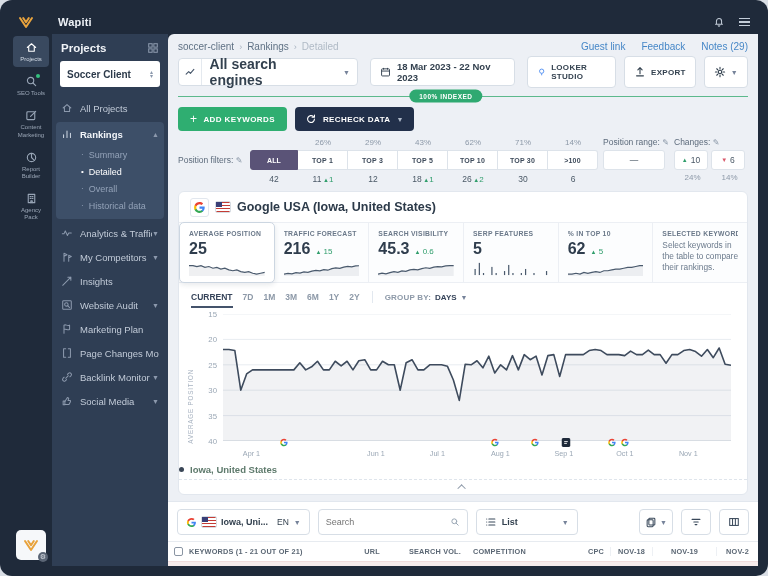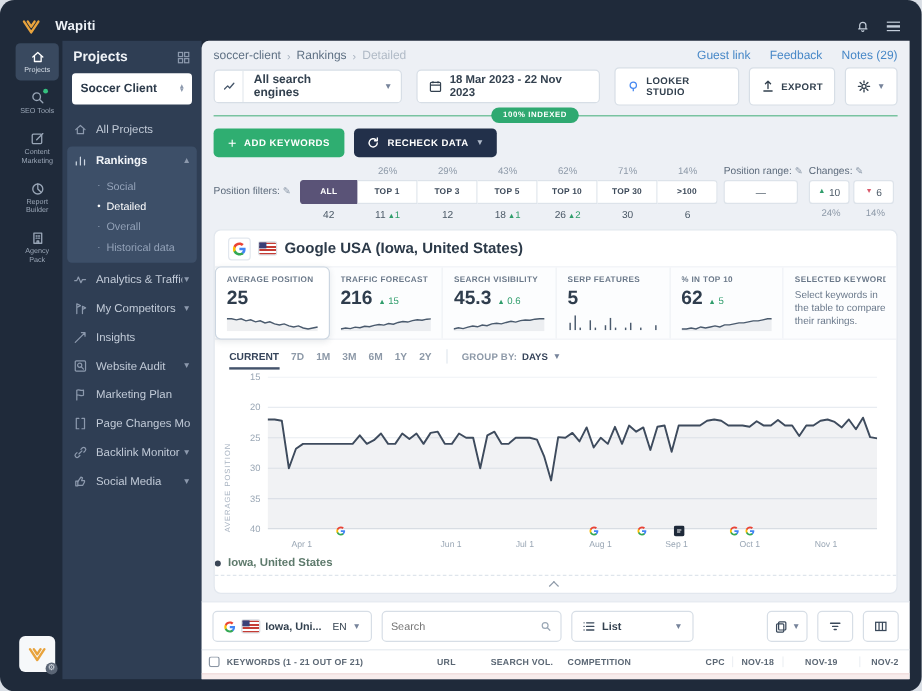--- a/index.html
+++ b/index.html
@@ -1,21 +1,21 @@
 <!DOCTYPE html>
 <html><head>
 <meta charset="utf-8">
 <style>
   * { margin:0; padding:0; box-sizing:border-box; }
   html,body { width:768px; height:576px; font-family:"Liberation Sans", sans-serif; background:#d9dee5; overflow:hidden; }
   .frame { position:absolute; inset:0; background:#1f2a3a; border-radius:12px; overflow:hidden; }
 
   
   .topbar { position:absolute; left:10px; top:10px; right:10px; height:24px; display:flex; align-items:center; padding:0 8px; }
-  .brand { display:flex; gap:12px; }
+  .brand { display:flex; gap:24px; }
   .brand-mark { width:16px; height:13px; }
   .brand-name { color:#eef2f7; font-size:11px; font-weight:bold; letter-spacing:.2px; }
   .topbar-right { margin-left:auto; display:flex; align-items:center; gap:14px; color:#c3cdd9; }
   .hamburger span { display:block; width:11px; height:1.5px; background:#c3cdd9; margin:2px 0; }
 
   
   .rail { position:absolute; left:10px; top:34px; width:42px; bottom:10px; display:flex; flex-direction:column; align-items:stretch; padding:2px 3px; }
   .rail-item { display:flex; flex-direction:column; align-items:center; padding:5px 1px 4px; margin-bottom:3px; border-radius:4px; color:#98a5b6; cursor:pointer; position:relative; }
   .rail-item.active { background:#39495f; color:#fff; }
   .rail-label { font-size:6px; color:#9aa6b6; text-align:center; line-height:1.2; margin-top:2px; }
@@ -51,21 +51,21 @@
   .breadcrumb { display:flex; align-items:center; gap:5px; font-size:10px; }
   .bc-item { color:#5f7184; }
   .bc-item.muted { color:#b0bac6; }
   .bc-sep { color:#a8b3c0; font-size:9px; }
   .head-links { margin-left:auto; display:flex; gap:16px; }
   .head-link { color:#4687c7; font-size:10px; cursor:pointer; }
 
   .controls-row { height:34px; display:flex; align-items:center; padding:0 10px; gap:12px; }
   .eng-select { height:28px; background:#fff; border:1px solid #d7dee6; border-radius:4px; display:flex; align-items:center; cursor:pointer; }
   .eng-ico-cell { width:25px; align-self:stretch; border-right:1px solid #e4e9ef; display:flex; align-items:center; justify-content:center; color:#46566a; }
-  .eng-select .lbl { font-size:10px; font-weight:bold; color:#33414f; padding:0 22px 0 8px; }
+  .eng-select .lbl { font-size:14px; font-weight:bold; color:#33414f; padding:0 22px 0 8px; }
   .caret { font-size:7px; color:#76839a; margin-right:7px; }
   .date-btn { height:28px; background:#fff; border:1px solid #d7dee6; border-radius:4px; display:flex; align-items:center; gap:6px; padding:0 9px; cursor:pointer; }
   .date-btn .lbl { font-size:9.5px; font-weight:bold; color:#33414f; }
   .controls-right { margin-left:auto; display:flex; gap:8px; align-items:center; }
   .wbtn { height:32px; background:#fff; border:1px solid #d7dee6; border-radius:4px; display:flex; align-items:center; gap:5px; padding:0 9px; font-size:8px; font-weight:bold; color:#33414f; letter-spacing:.3px; cursor:pointer; }
 
   .indexed-row { position:relative; height:12px; margin:1px 10px; }
   .indexed-line { position:absolute; left:0; right:0; top:50%; height:1px; background:#5cb98c; }
   .indexed-pill { position:absolute; left:47%; top:50%; transform:translate(-50%,-50%); background:#2fa971; color:#fff; font-size:6.5px; font-weight:bold; letter-spacing:.5px; padding:3px 10px; border-radius:9px; white-space:nowrap; }
 
@@ -266,21 +266,21 @@
             <span class="ico">
               <svg width="12" height="12" viewBox="0 0 14 14" fill="none" stroke="currentColor" stroke-width="1.2" stroke-linecap="round" stroke-linejoin="round">
                 <path d="M3 11V8M7 11V3.5M11 11V6"></path>
               </svg>
             </span>
             <span class="lbl">Rankings</span>
             <span class="chev">▲</span>
           </div>
           <div class="sb-child">
             <span class="bullet">·</span>
-            <span>Social</span>
+            <span>Summary</span>
           </div>
           <div class="sb-child active">
             <span class="bullet">•</span>
             <span>Detailed</span>
           </div>
           <div class="sb-child">
             <span class="bullet">·</span>
             <span>Overall</span>
           </div>
           <div class="sb-child">

